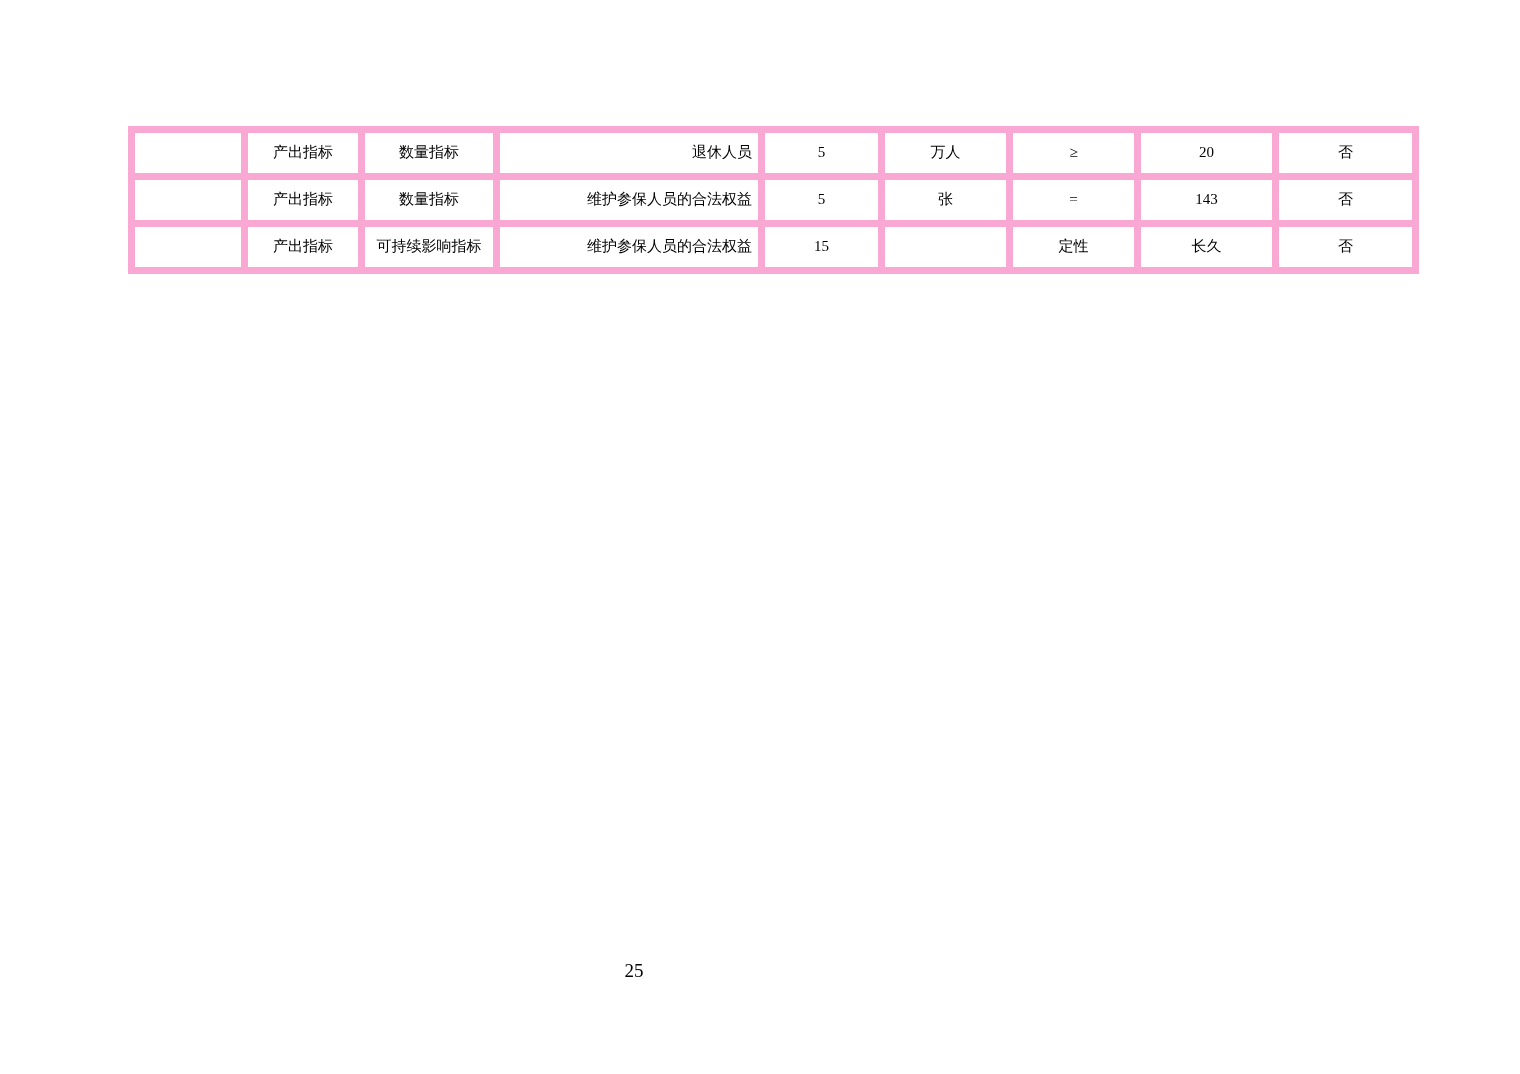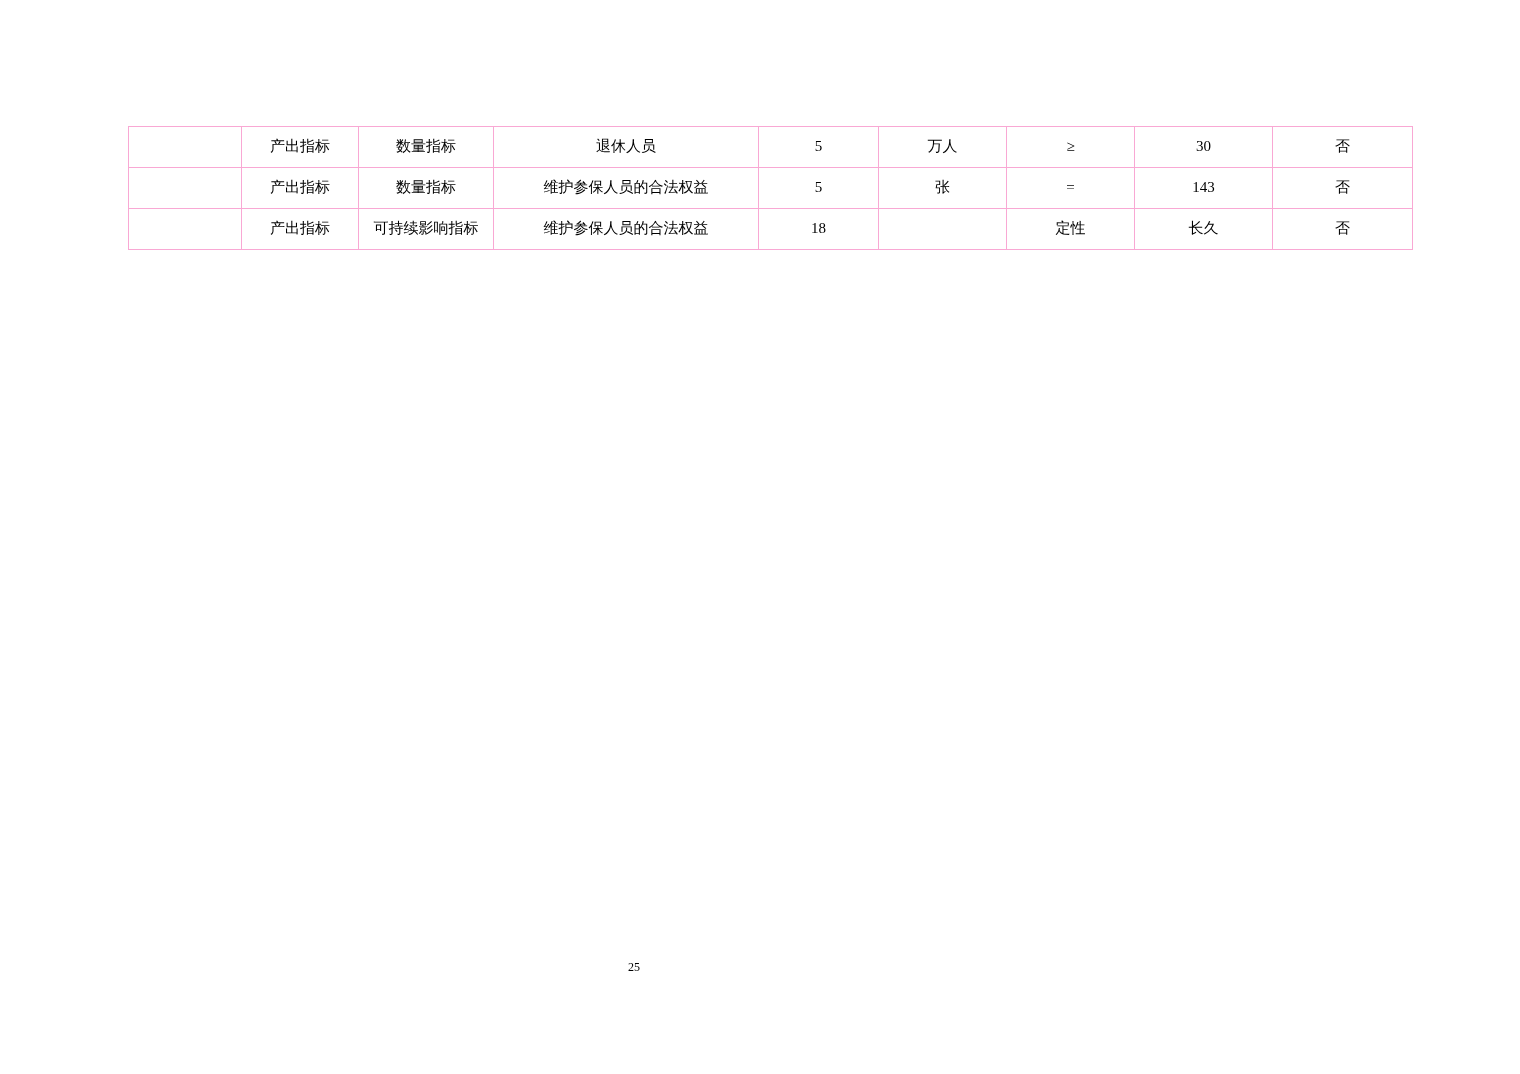--- a/index.html
+++ b/index.html
@@ -24,48 +24,48 @@
   }
   .indicator-table {
     position: absolute;
     left: 128px;
     top: 126px;
     width: 1284px;
     border-collapse: collapse;
     table-layout: fixed;
   }
   .indicator-table td {
-    border: 1px solid #f9a8d4;
+    border: 7px solid #f9a8d4;
     font-size: 15px;
     line-height: 1.3;
     height: 36px;
     padding: 2px 6px;
     vertical-align: middle;
     font-family: "Liberation Serif", "DejaVu Serif", serif;
   }
   .col-empty { width: 113px; }
   .col-type  { width: 117px; }
   .col-sub   { width: 135px; }
   .col-name  { width: 265px; }
   .col-weight{ width: 120px; }
   .col-unit  { width: 128px; }
   .col-op    { width: 128px; }
   .col-value { width: 138px; }
   .col-flag  { width: 140px; }
 
   .ctr { text-align: center; }
-  .lft { text-align: center; }
+  .lft { text-align: right; }
 
   .page-number {
     position: absolute;
     top: 960px;
     left: 0;
     width: 1268px;
     text-align: center;
-    font-size: 12px;
+    font-size: 19px;
     font-family: "Liberation Serif", "DejaVu Serif", serif;
   }
 </style>
 </head>
 <body>
 
 <div class="page">
 
   <table class="indicator-table">
     <colgroup>
@@ -81,40 +81,40 @@
     </colgroup>
     <tbody>
       <tr>
         <td class="ctr"></td>
         <td class="ctr">产出指标</td>
         <td class="ctr">数量指标</td>
         <td class="lft">退休人员</td>
         <td class="ctr">5</td>
         <td class="ctr">万人</td>
         <td class="ctr">≥</td>
-        <td class="ctr">30</td>
+        <td class="ctr">20</td>
         <td class="ctr">否</td>
       </tr>
       <tr>
         <td class="ctr"></td>
         <td class="ctr">产出指标</td>
         <td class="ctr">数量指标</td>
         <td class="lft">维护参保人员的合法权益</td>
         <td class="ctr">5</td>
         <td class="ctr">张</td>
         <td class="ctr">=</td>
         <td class="ctr">143</td>
         <td class="ctr">否</td>
       </tr>
       <tr>
         <td class="ctr"></td>
         <td class="ctr">产出指标</td>
         <td class="ctr">可持续影响指标</td>
         <td class="lft">维护参保人员的合法权益</td>
-        <td class="ctr">18</td>
+        <td class="ctr">15</td>
         <td class="ctr"></td>
         <td class="ctr">定性</td>
         <td class="ctr">长久</td>
         <td class="ctr">否</td>
       </tr>
     </tbody>
   </table>
 
   <div class="page-number">25</div>
 

